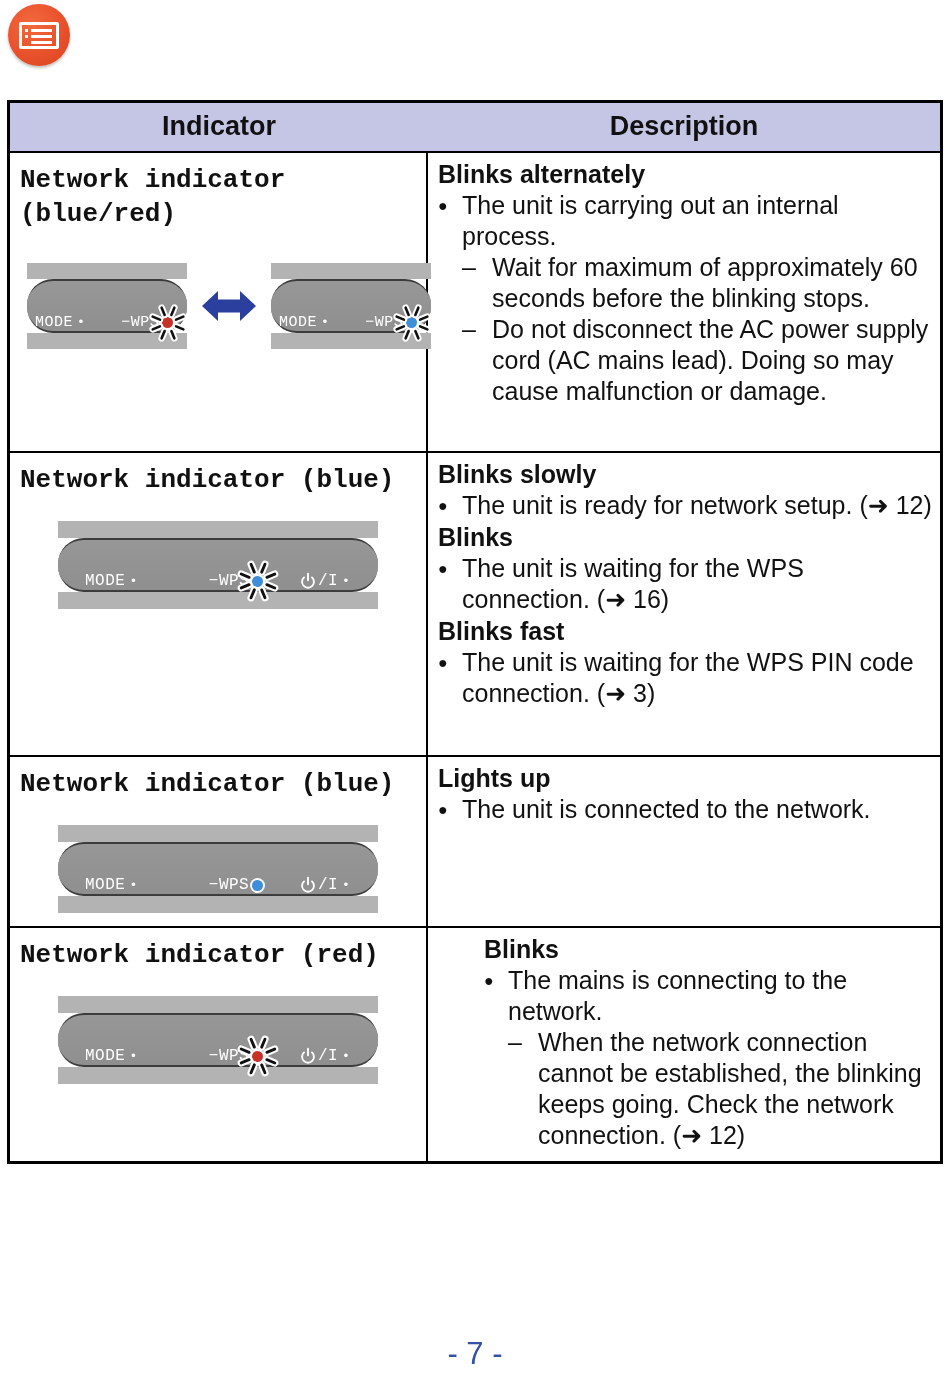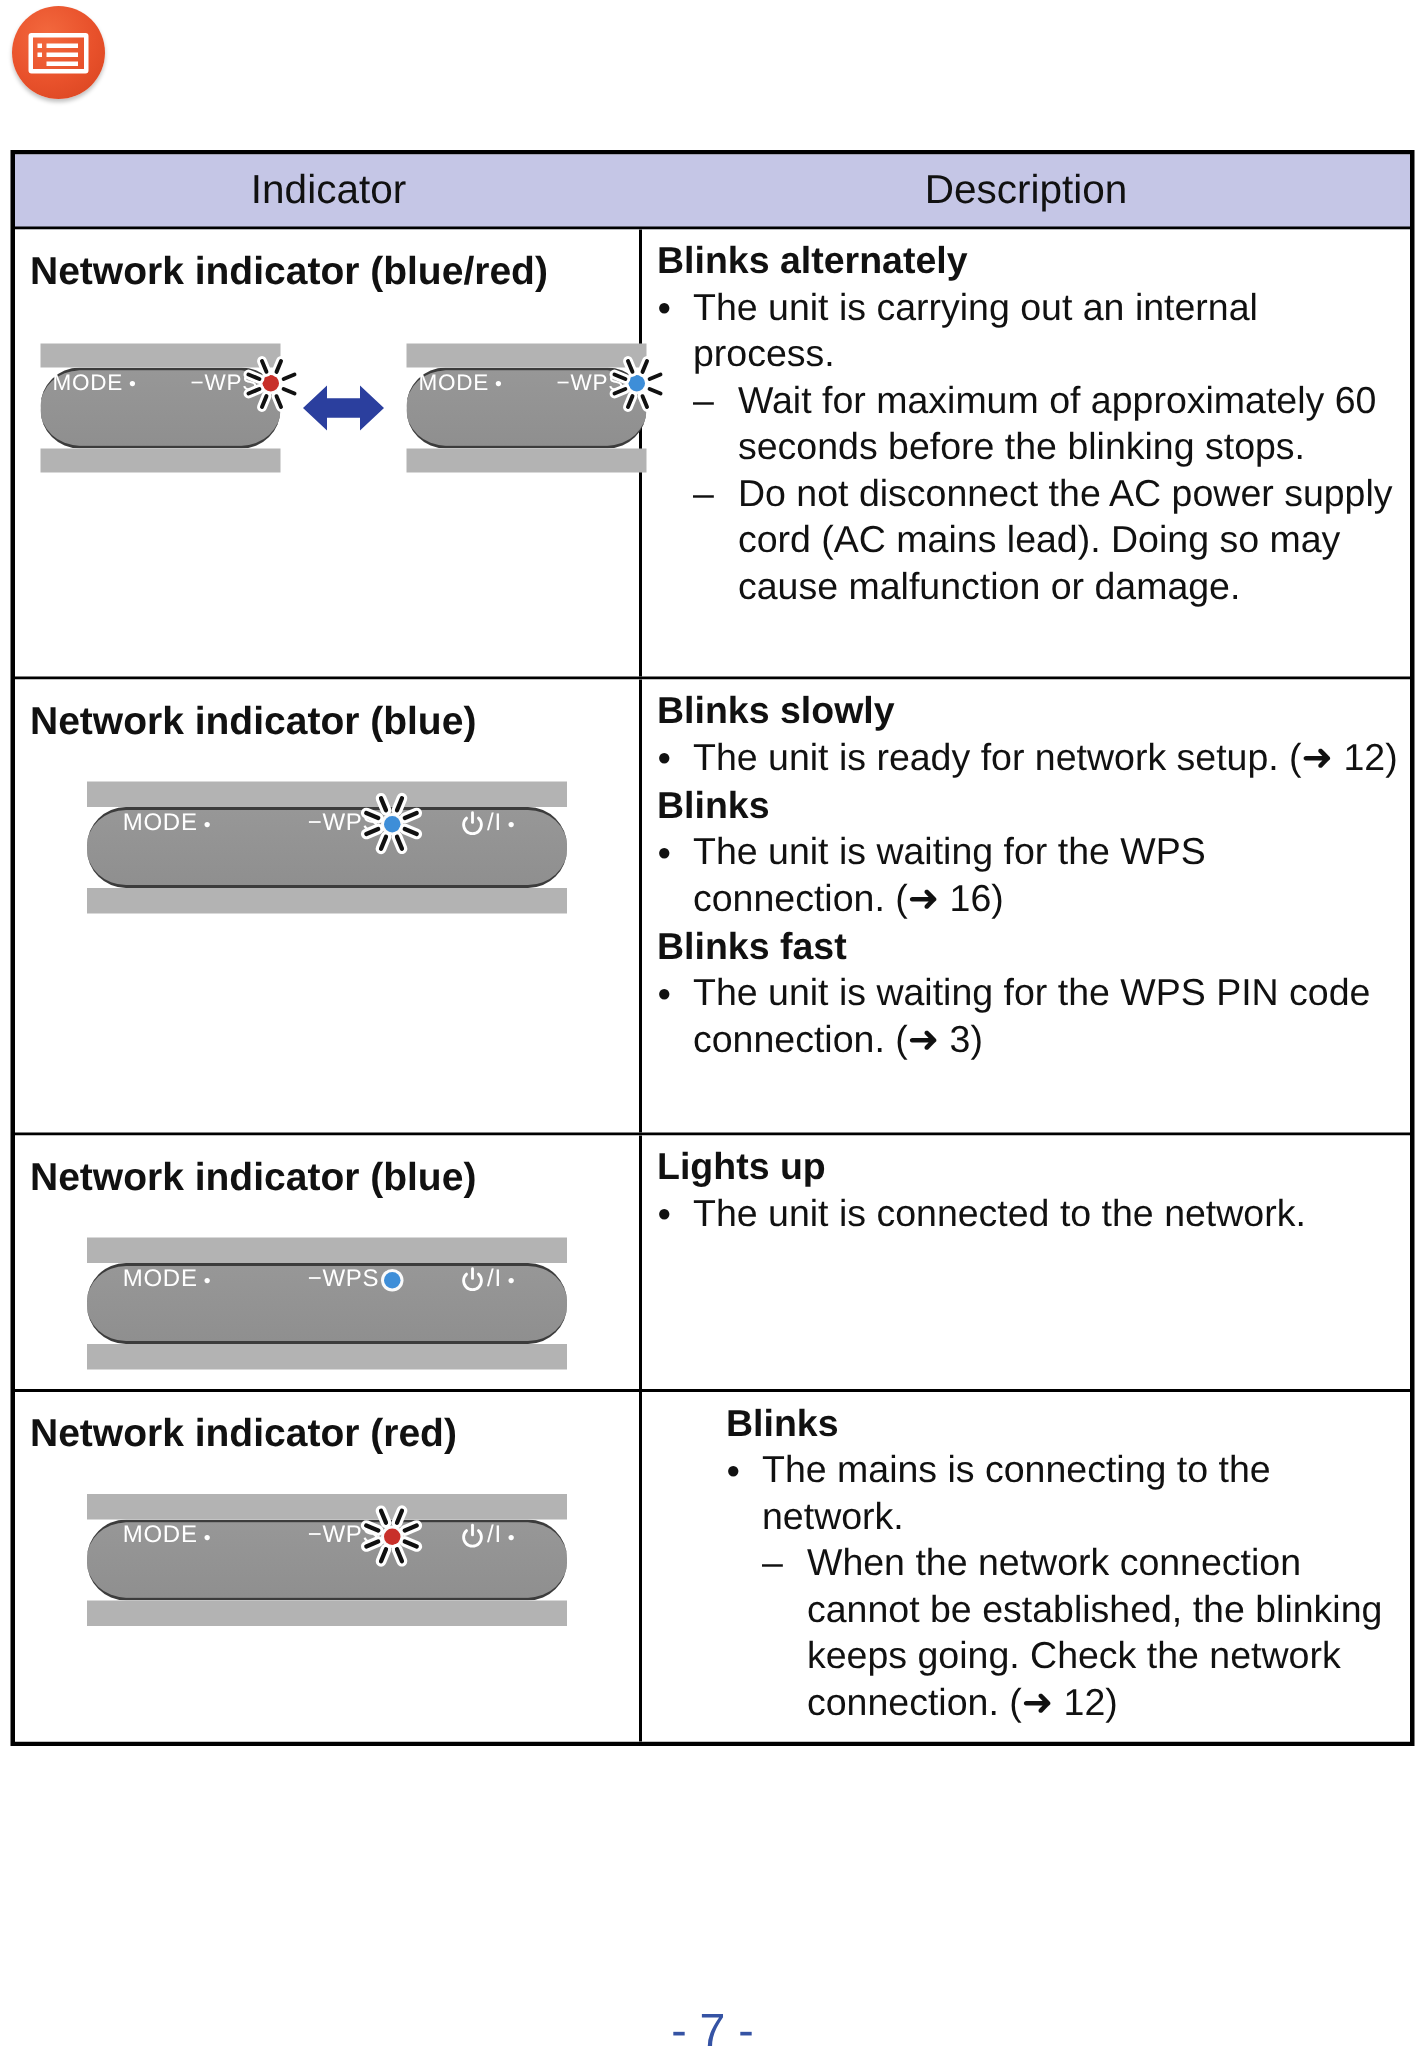--- a/index.html
+++ b/index.html
@@ -16,42 +16,42 @@
     background:radial-gradient(circle at 38% 32%, #f3693e 0%, var(--icon-orange) 55%, #d6431f 100%);
     box-shadow:0 2px 3px rgba(0,0,0,.25);display:flex;align-items:center;justify-content:center;}
   .icon-rect{position:relative;width:40px;height:27px;border:3px solid #fff;border-radius:2px;}
   .icon-line{position:absolute;left:9px;right:4px;height:3px;background:#fff;}
   .icon-line.l1{top:4px}.icon-line.l2{top:10px}.icon-line.l3{top:16px}
   .icon-dot{position:absolute;left:3px;width:3px;height:3px;background:#fff;}
   .icon-dot.d1{top:4px}.icon-dot.d2{top:10px}
 
   
   .tbl{position:absolute;left:7px;right:7px;top:100px;border:3px solid #000;}
-  .thead{display:grid;grid-template-columns:418px 1fr;background:var(--header-bg);border-bottom:2px solid #000;}
+  .thead{display:grid;grid-template-columns:418px 1fr;background:var(--header-bg);border-bottom:2px solid #000;font-weight:bold;}
   .th{font-size:27px;text-align:center;padding:8px 0 9px 0;}
   .trow{display:grid;grid-template-columns:418px 1fr;border-bottom:2px solid #000;background:#fff;}
   .trow:last-child{border-bottom:none;gap:46px;}
-  .cell-ind{border-right:2px solid #000;padding:6px 6px 10px 10px;}
+  .cell-ind{border-right:2px solid #000;padding:6px 6px 10px 10px;font-family:Liberation Mono, monospace;}
   .cell-desc{padding:5px 6px 10px 10px;}
   .ind-title{font-weight:bold;font-size:26px;line-height:34px;padding-top:4px;}
   .r1{min-height:300px}.r2{min-height:304px}.r3{min-height:171px}.r4{min-height:225px}
 
   
   .h{font-weight:bold;font-size:25px;line-height:32px;}
   .b{display:flex;font-size:25px;line-height:31px;}
   .bm{flex:none;width:24px;font-size:16px;line-height:31px;}
   .s{display:flex;font-size:25px;line-height:31px;margin-left:24px;}
   .sm{flex:none;width:30px;}
 
   
   .panel{position:relative;}
   .panel .band{height:16px;background:var(--panel-light);}
   .panel .mid{position:relative;height:54px;background:linear-gradient(#979797,var(--panel-mid));
     border-top:2px solid var(--panel-line);border-bottom:2px solid var(--panel-line);
-    display:flex;align-items:flex-start;color:#fff;border-radius:26px;}
+    display:flex;align-items:flex-end;color:#fff;border-radius:26px;}
   .panel.small{width:160px;}
   .panel.small .mid{justify-content:space-between;padding:0 22px 0 8px;font-size:15px;}
   .panel.wide{width:320px;margin:24px 0 0 38px;}
   .panel.wide .band{height:17px;}
   .panel.wide .mid{display:grid;grid-template-columns:1fr 1fr 1fr;justify-items:center;font-size:16px;}
   .pl{white-space:nowrap;letter-spacing:.5px;display:inline-flex;align-items:center;}
   .pdot{font-size:13px;margin-left:4px;}
   .wpsg{display:inline-flex;align-items:center;white-space:nowrap;margin-left:36px;}
   .ledwrap{position:relative;display:inline-block;width:11px;height:11px;margin-left:3px;}
   .led{display:block;width:11px;height:11px;border-radius:50%;box-shadow:0 0 0 2px rgba(255,255,255,.95);}

